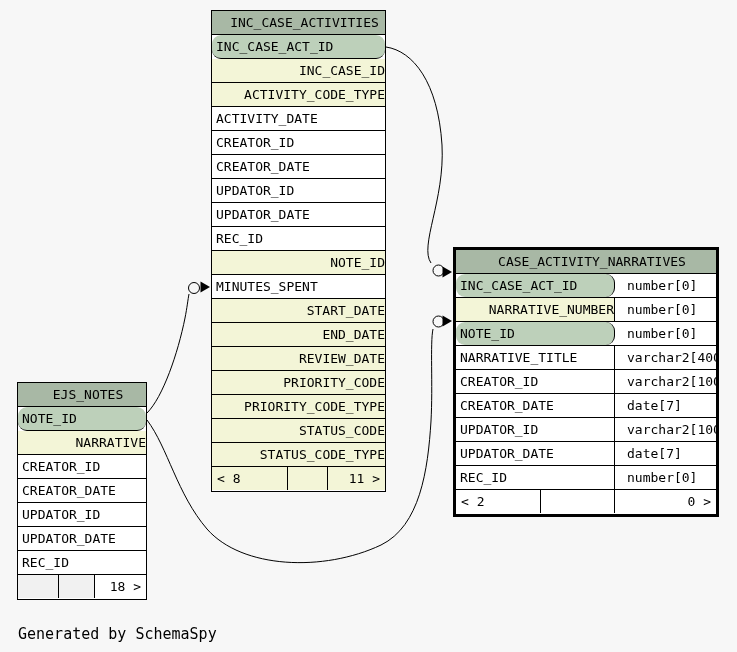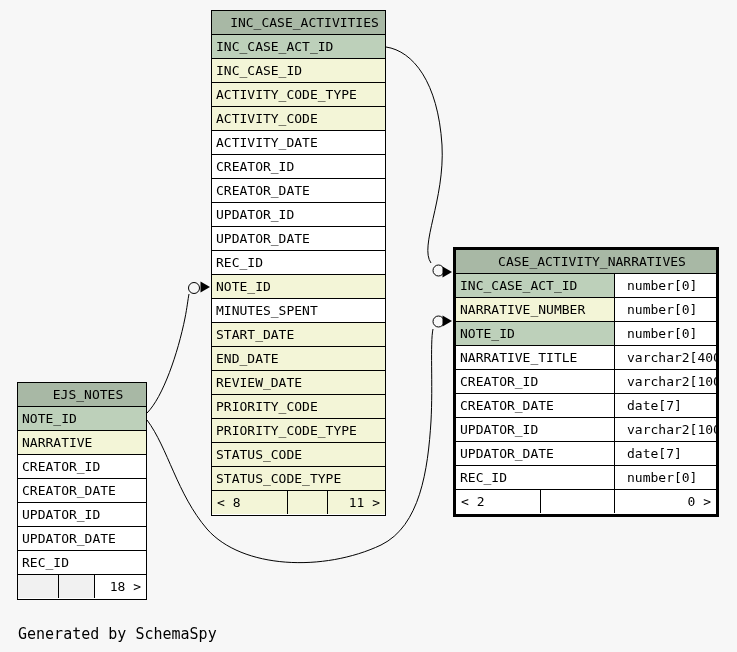--- a/index.html
+++ b/index.html
@@ -10,22 +10,22 @@
     font-size:13px;
   }
   .tbl { position:absolute; box-sizing:border-box; background:#fff; border:1px solid #000; }
   .trow {
     box-sizing:border-box; height:24px; line-height:23px;
     border-bottom:1px solid #000; padding-left:4px;
     white-space:nowrap; overflow:hidden;
   }
   .trow:last-child { border-bottom:none; }
   .title { text-align:center; padding-left:12px; background:#a8b8a5; font-size:13px; }
-  .pk    { background:#bdd0ba; }
-  .idx   { background:#f3f5d7; }
+  .pk    { background:#bdd0ba;border-radius:9px; }
+  .idx   { background:#f3f5d7;text-align:right; }
   .plain { background:#ffffff; }
 
   
   .nrow { display:flex; padding-left:0; }
   .ncell { box-sizing:border-box; height:23px; overflow:hidden; white-space:nowrap; }
   .ncell.name { width:159px; border-right:1px solid #000; padding-left:4px; }
   .ncell.type { flex:1; padding-left:12px; background:#fff; }
 
   
   .frow { display:flex; padding-left:0; }
@@ -53,21 +53,20 @@
   #generator-note { position:absolute; left:18px; top:625px; font-size:15px; }
 </style>
 </head>
 <body>
 
 <div class="tbl" id="tbl-activities">
   <div class="trow title">INC_CASE_ACTIVITIES</div>
   <div class="trow pk">INC_CASE_ACT_ID</div>
   <div class="trow idx">INC_CASE_ID</div>
   <div class="trow idx">ACTIVITY_CODE_TYPE</div>
-  <div class="trow idx">ACTIVITY_CODE</div>
   <div class="trow plain">ACTIVITY_DATE</div>
   <div class="trow plain">CREATOR_ID</div>
   <div class="trow plain">CREATOR_DATE</div>
   <div class="trow plain">UPDATOR_ID</div>
   <div class="trow plain">UPDATOR_DATE</div>
   <div class="trow plain">REC_ID</div>
   <div class="trow idx">NOTE_ID</div>
   <div class="trow plain">MINUTES_SPENT</div>
   <div class="trow idx">START_DATE</div>
   <div class="trow idx">END_DATE</div>

